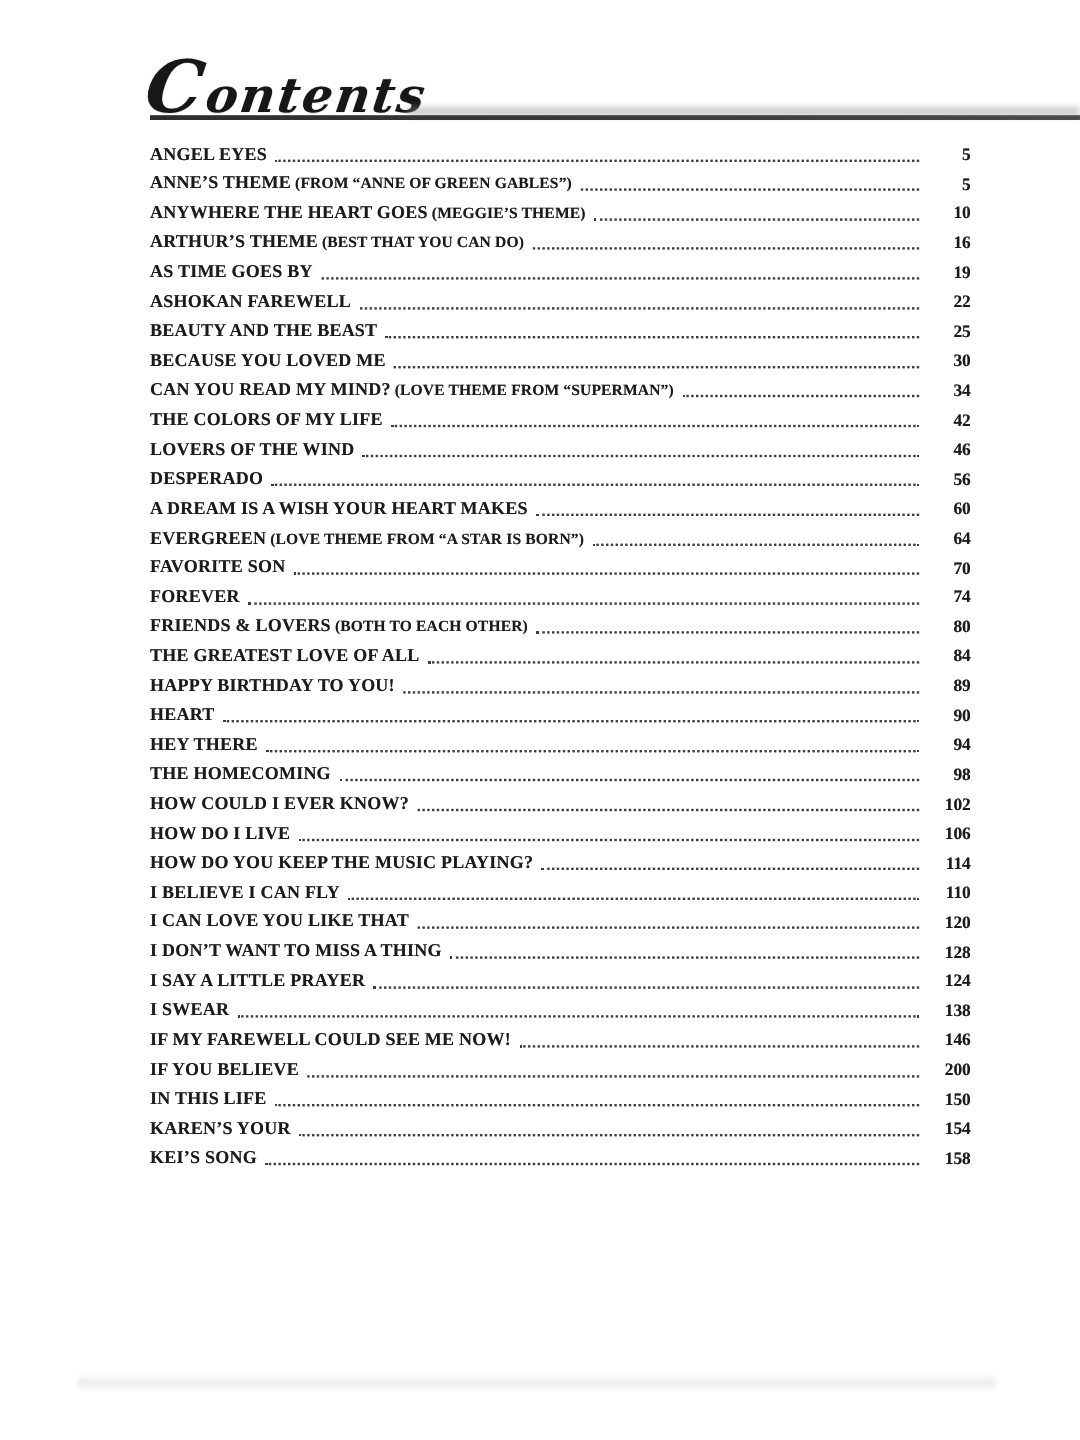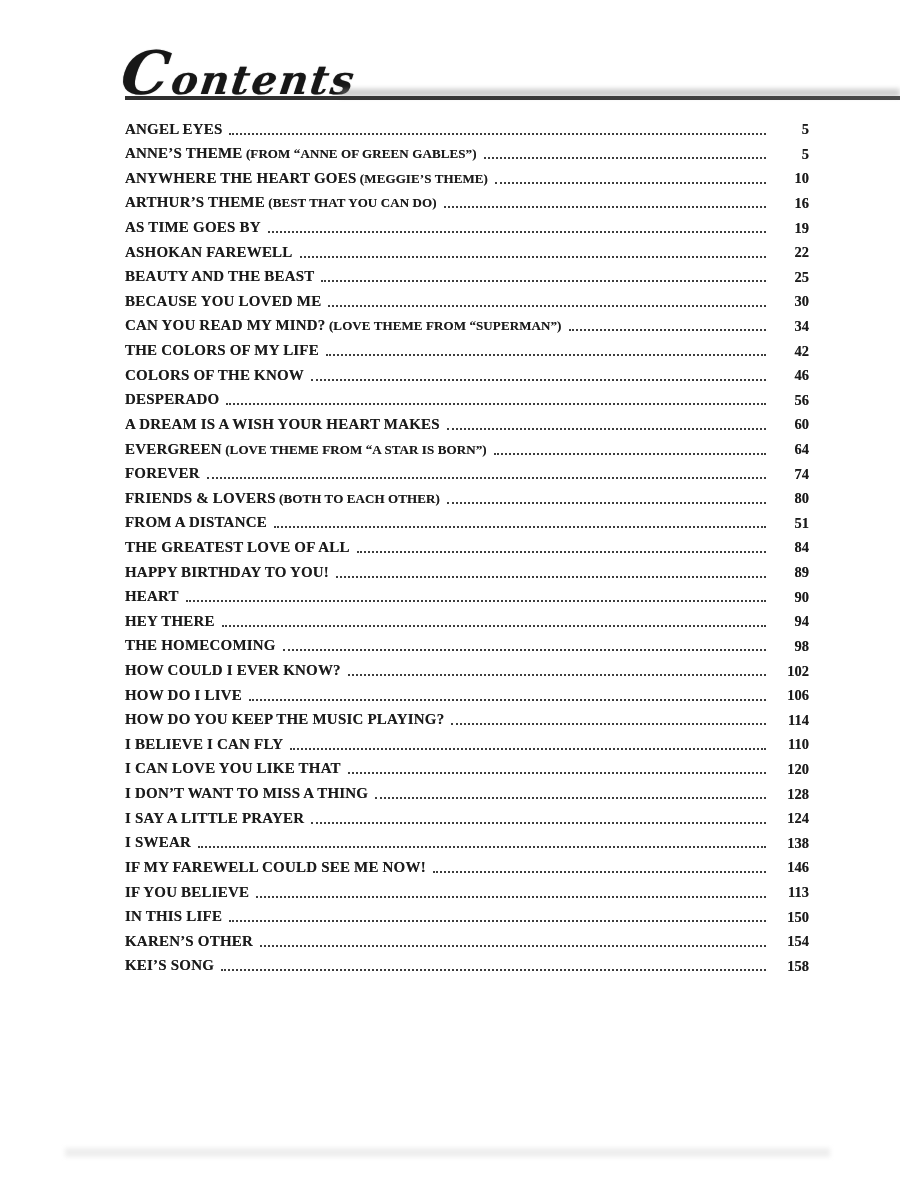--- a/index.html
+++ b/index.html
@@ -184,21 +184,21 @@
   </div>
 
 
   <div class="toc-row">
     <span class="entry-text"><span class="main">THE COLORS OF MY LIFE</span></span>
     <div class="dot-leader"></div>
     <span class="entry-page">42</span>
   </div>
 
   <div class="toc-row">
-    <span class="entry-text"><span class="main">COLORS OF THE KNOW</span></span>
+    <span class="entry-text"><span class="main">LOVERS OF THE WIND</span></span>
     <div class="dot-leader"></div>
     <span class="entry-page">46</span>
   </div>
 
   <div class="toc-row">
     <span class="entry-text"><span class="main">DESPERADO</span></span>
     <div class="dot-leader"></div>
     <span class="entry-page">56</span>
   </div>
 
@@ -207,38 +207,38 @@
     <div class="dot-leader"></div>
     <span class="entry-page">60</span>
   </div>
 
   <div class="toc-row">
     <span class="entry-text"><span class="main">EVERGREEN</span><span class="sub">&nbsp;(LOVE THEME FROM “A STAR IS BORN”)</span></span>
     <div class="dot-leader"></div>
     <span class="entry-page">64</span>
   </div>
 
+  <div class="toc-row">
+    <span class="entry-text"><span class="main">FAVORITE SON</span></span>
+    <div class="dot-leader"></div>
+    <span class="entry-page">70</span>
+  </div>
 
   <div class="toc-row">
     <span class="entry-text"><span class="main">FOREVER</span></span>
     <div class="dot-leader"></div>
     <span class="entry-page">74</span>
   </div>
 
   <div class="toc-row">
     <span class="entry-text"><span class="main">FRIENDS &amp; LOVERS</span><span class="sub">&nbsp;(BOTH TO EACH OTHER)</span></span>
     <div class="dot-leader"></div>
     <span class="entry-page">80</span>
   </div>
 
-  <div class="toc-row">
-    <span class="entry-text"><span class="main">FROM A DISTANCE</span></span>
-    <div class="dot-leader"></div>
-    <span class="entry-page">51</span>
-  </div>
 
   <div class="toc-row">
     <span class="entry-text"><span class="main">THE GREATEST LOVE OF ALL</span></span>
     <div class="dot-leader"></div>
     <span class="entry-page">84</span>
   </div>
 
   <div class="toc-row">
     <span class="entry-text"><span class="main">HAPPY BIRTHDAY TO YOU!</span></span>
     <div class="dot-leader"></div>
@@ -315,31 +315,31 @@
 
   <div class="toc-row">
     <span class="entry-text"><span class="main">IF MY FAREWELL COULD SEE ME NOW!</span></span>
     <div class="dot-leader"></div>
     <span class="entry-page">146</span>
   </div>
 
   <div class="toc-row">
     <span class="entry-text"><span class="main">IF YOU BELIEVE</span></span>
     <div class="dot-leader"></div>
-    <span class="entry-page">113</span>
+    <span class="entry-page">200</span>
   </div>
 
   <div class="toc-row">
     <span class="entry-text"><span class="main">IN THIS LIFE</span></span>
     <div class="dot-leader"></div>
     <span class="entry-page">150</span>
   </div>
 
   <div class="toc-row">
-    <span class="entry-text"><span class="main">KAREN’S OTHER</span></span>
+    <span class="entry-text"><span class="main">KAREN’S YOUR</span></span>
     <div class="dot-leader"></div>
     <span class="entry-page">154</span>
   </div>
 
   <div class="toc-row">
     <span class="entry-text"><span class="main">KEI’S SONG</span></span>
     <div class="dot-leader"></div>
     <span class="entry-page">158</span>
   </div>
 </div>

